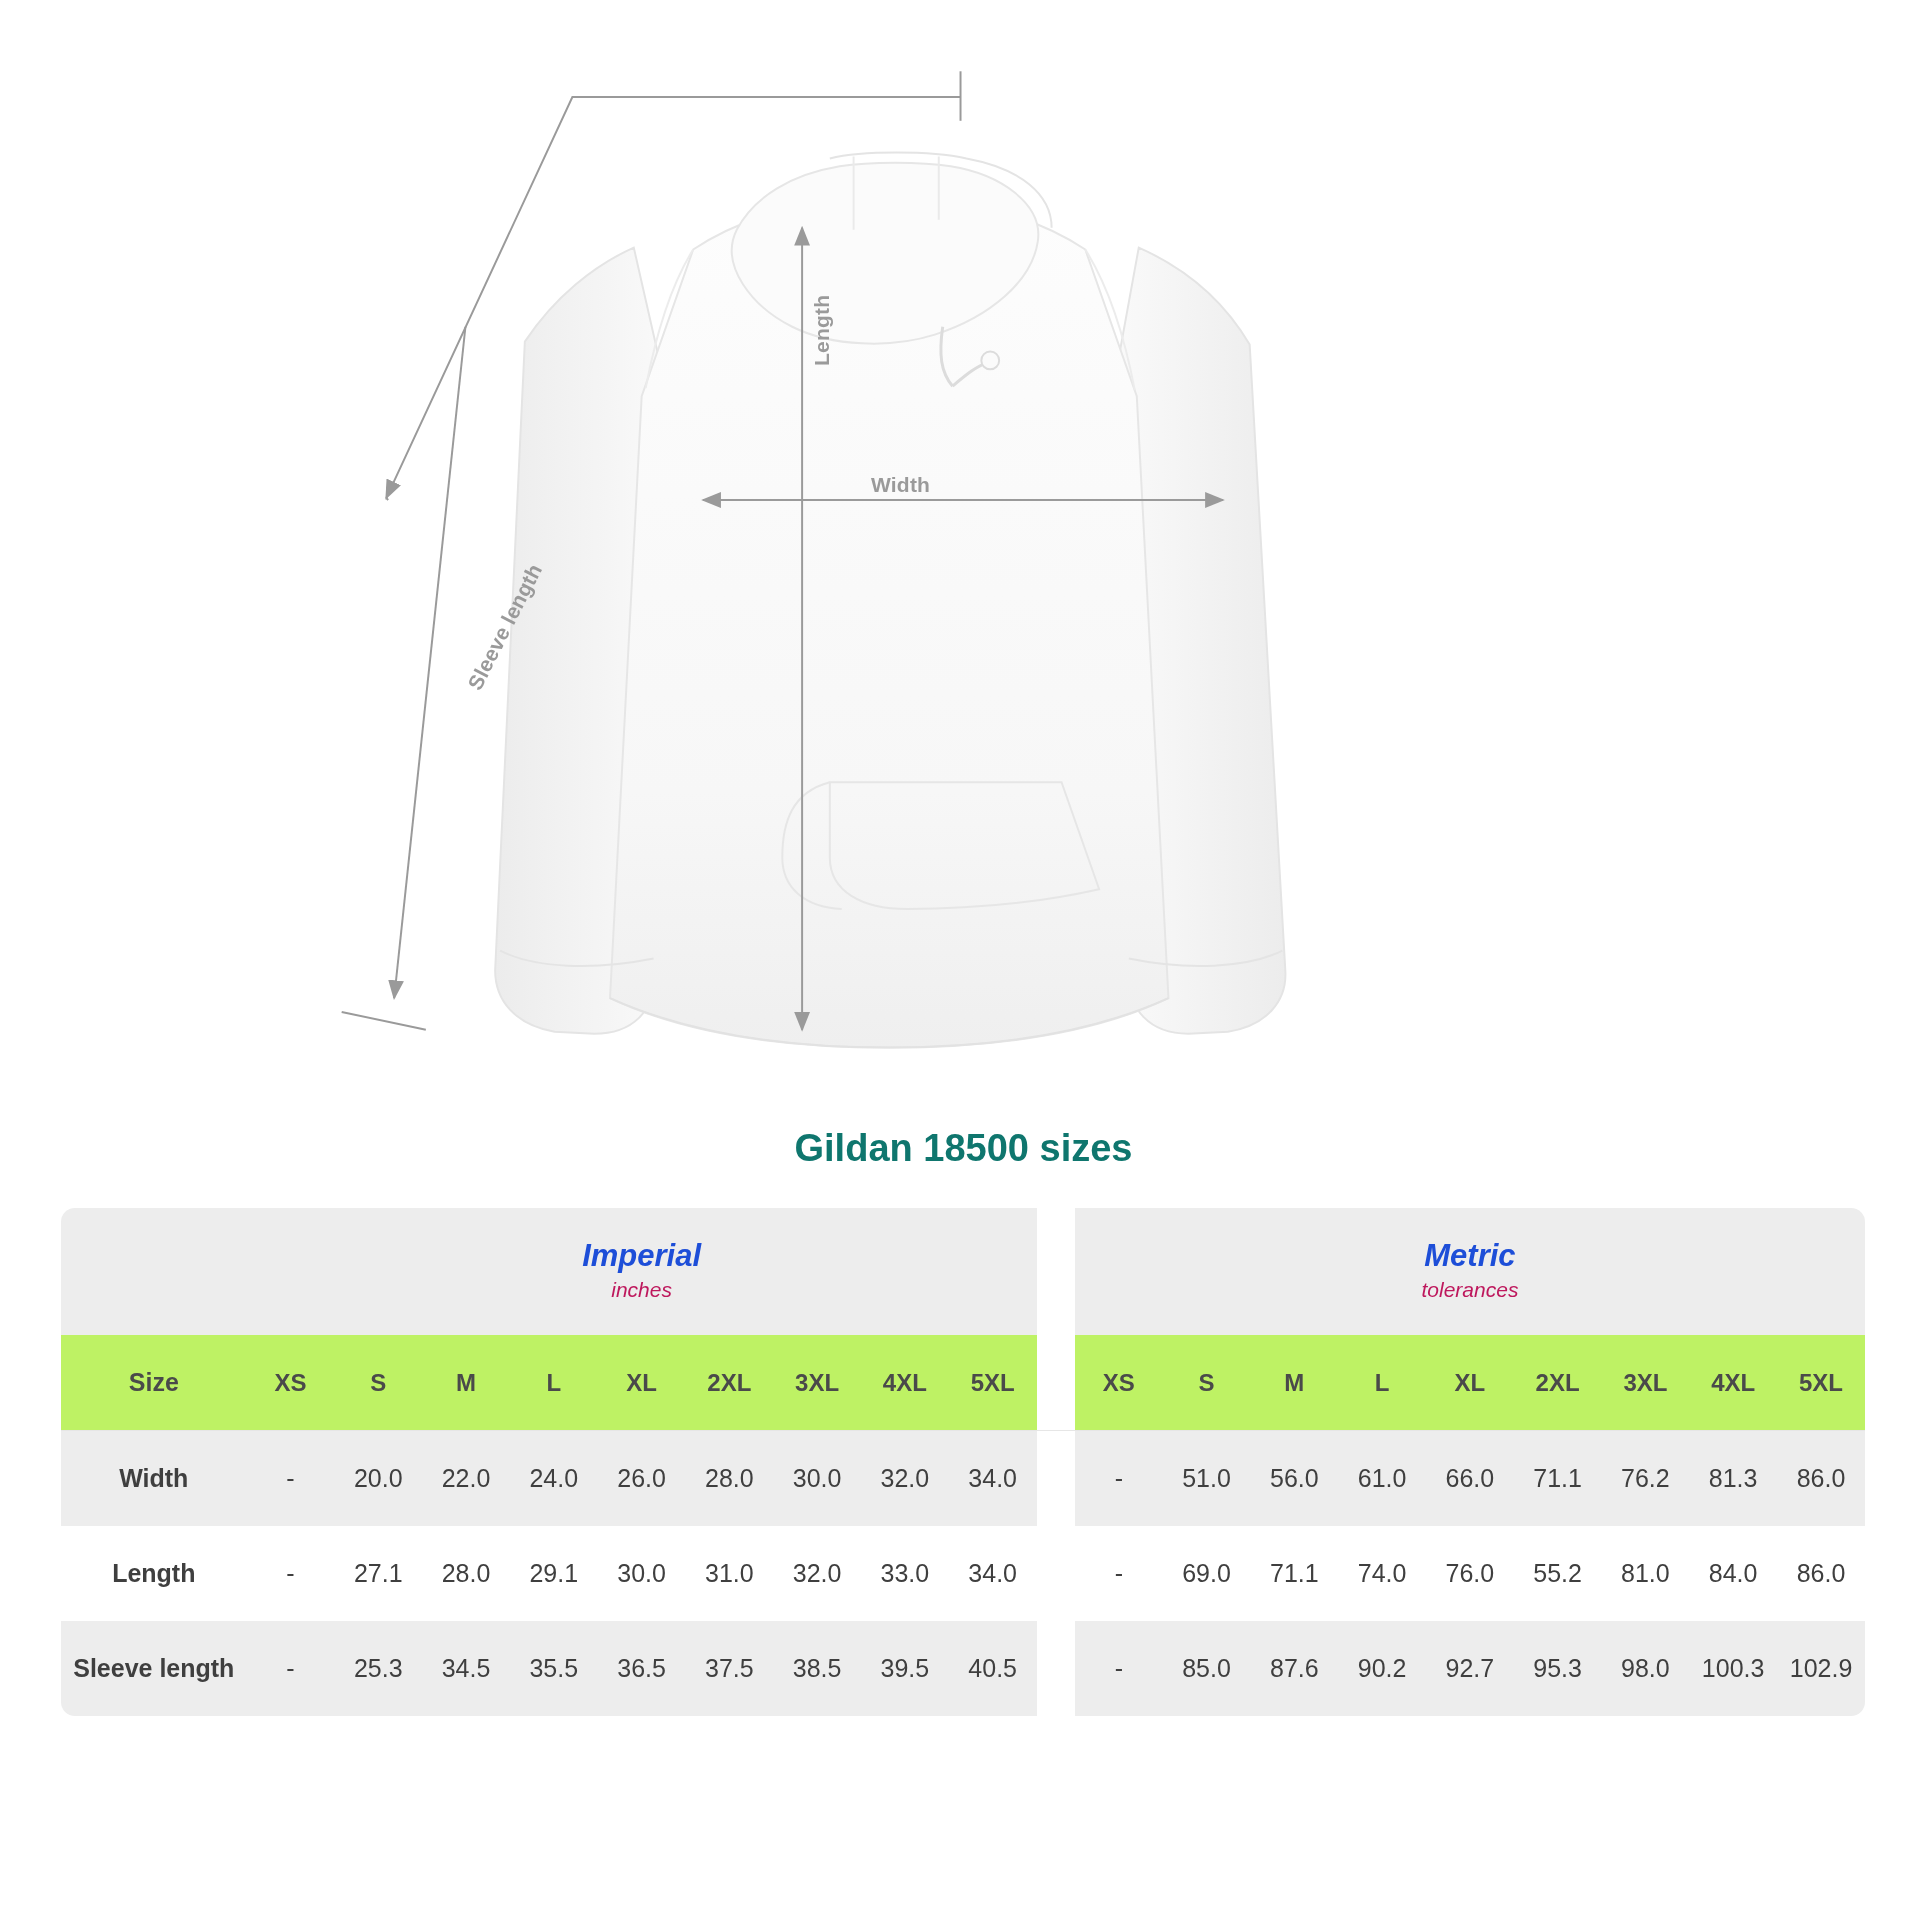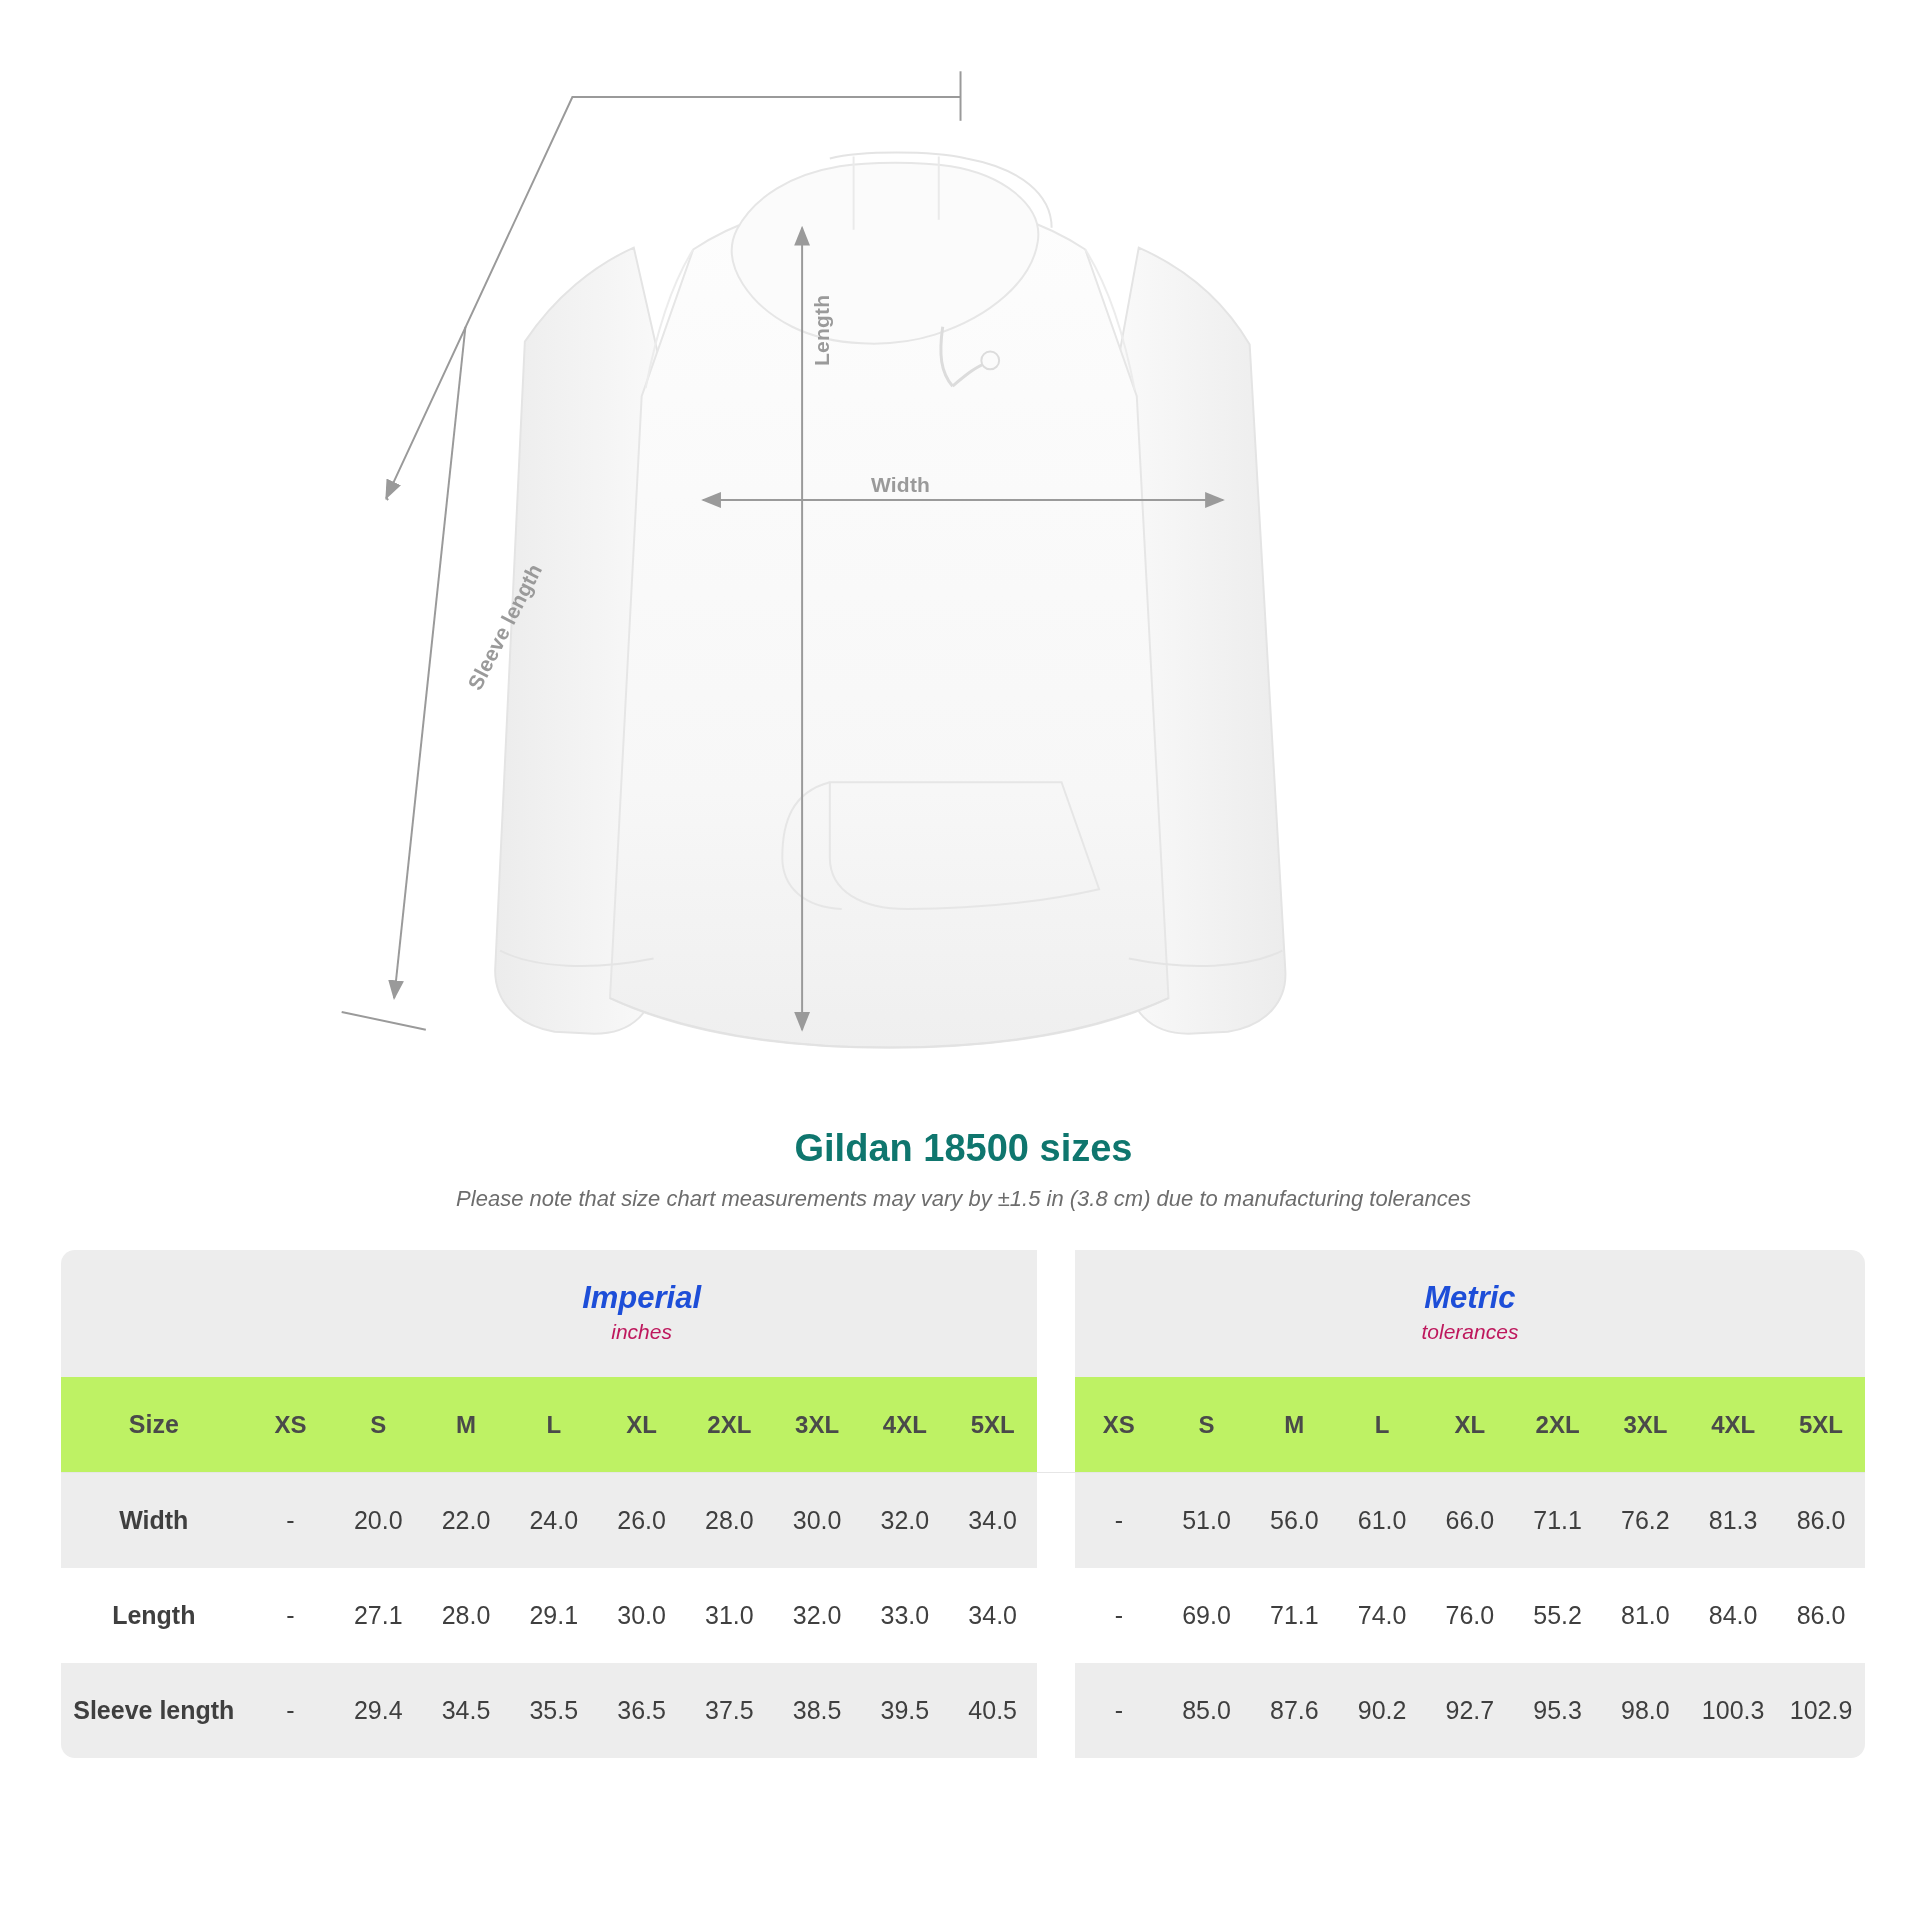--- a/index.html
+++ b/index.html
@@ -239,21 +239,20 @@
     </g>
   </svg>
 
   <div class="dim-label label-length">Length</div>
   <div class="dim-label label-width">Width</div>
   <div class="dim-label label-sleeve">Sleeve length</div>
 </div>
 
 <div class="titleblock">
   <h1 class="chart-title">Gildan 18500 sizes</h1>
-  <p class="chart-note">Please note that size chart measurements may vary by ±1.5 in (3.8 cm) due to manufacturing tolerances</p>
 </div>
 
 <div class="table-wrap">
   <table class="sizes">
     <colgroup>
       <col style="width:184px">
       <col span="9" style="width:87px">
       <col style="width:38px">
       <col span="9" style="width:87px">
     </colgroup>
@@ -337,21 +336,21 @@
         <td>76.0</td>
         <td>55.2</td>
         <td>81.0</td>
         <td>84.0</td>
         <td>86.0</td>
       </tr>
 
       <tr class="data-row shade last-row">
         <td class="rowlabel corner-bl">Sleeve length</td>
         <td>-</td>
-        <td>29.4</td>
+        <td>25.3</td>
         <td>34.5</td>
         <td>35.5</td>
         <td>36.5</td>
         <td>37.5</td>
         <td>38.5</td>
         <td>39.5</td>
         <td>40.5</td>
         <td class="gap"></td>
         <td>-</td>
         <td>85.0</td>

